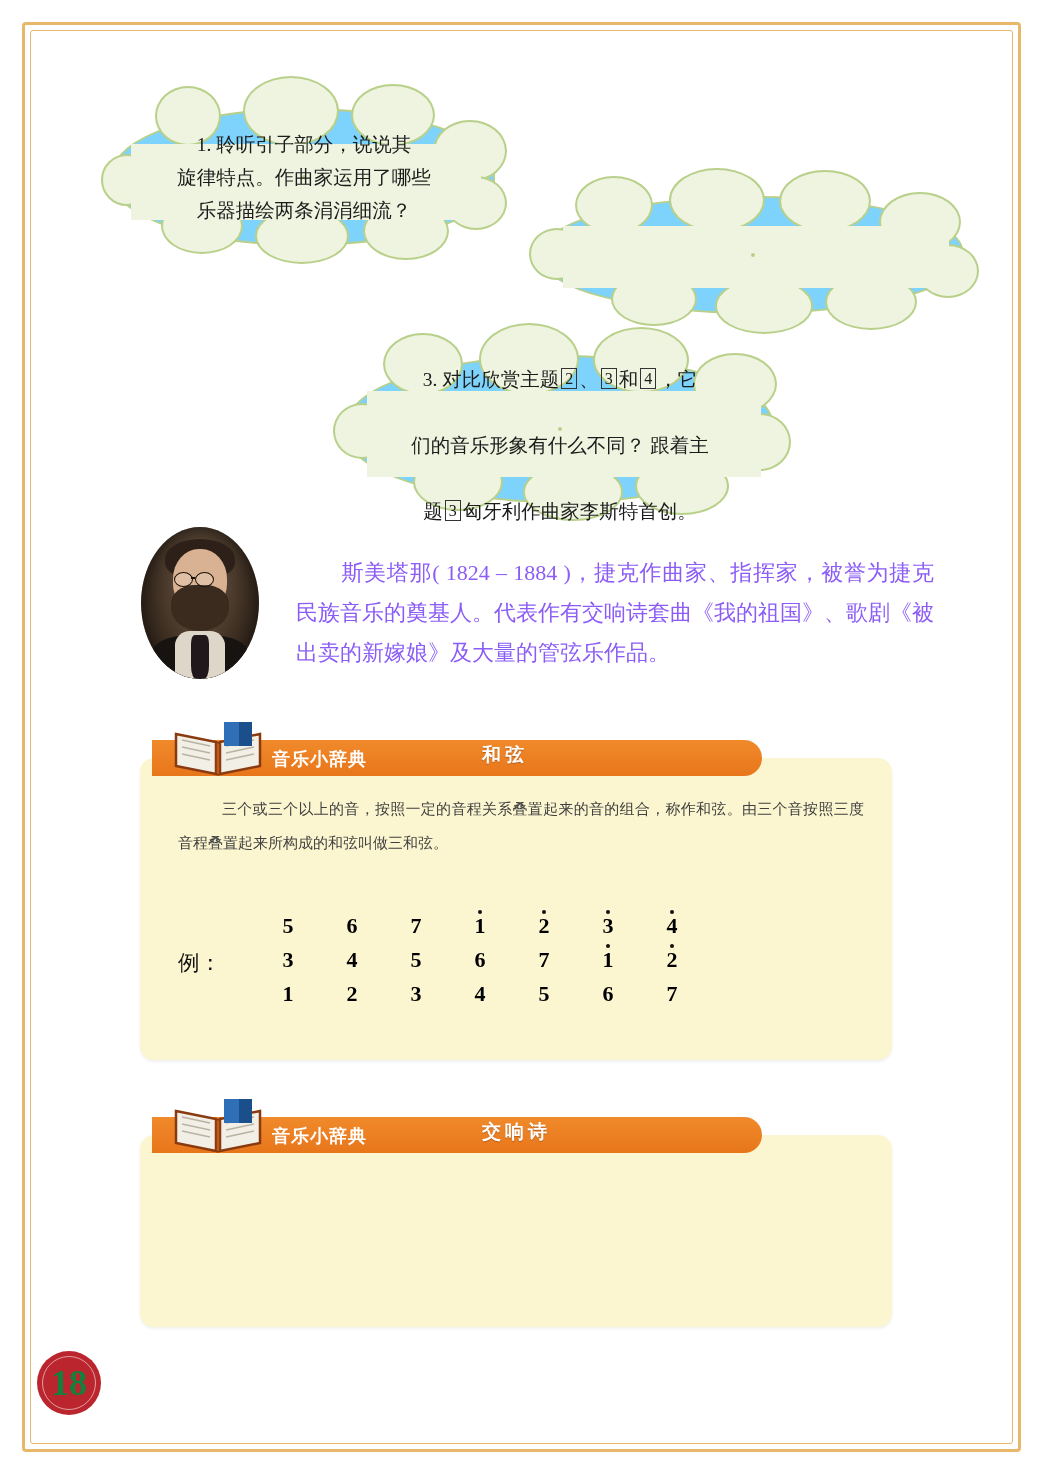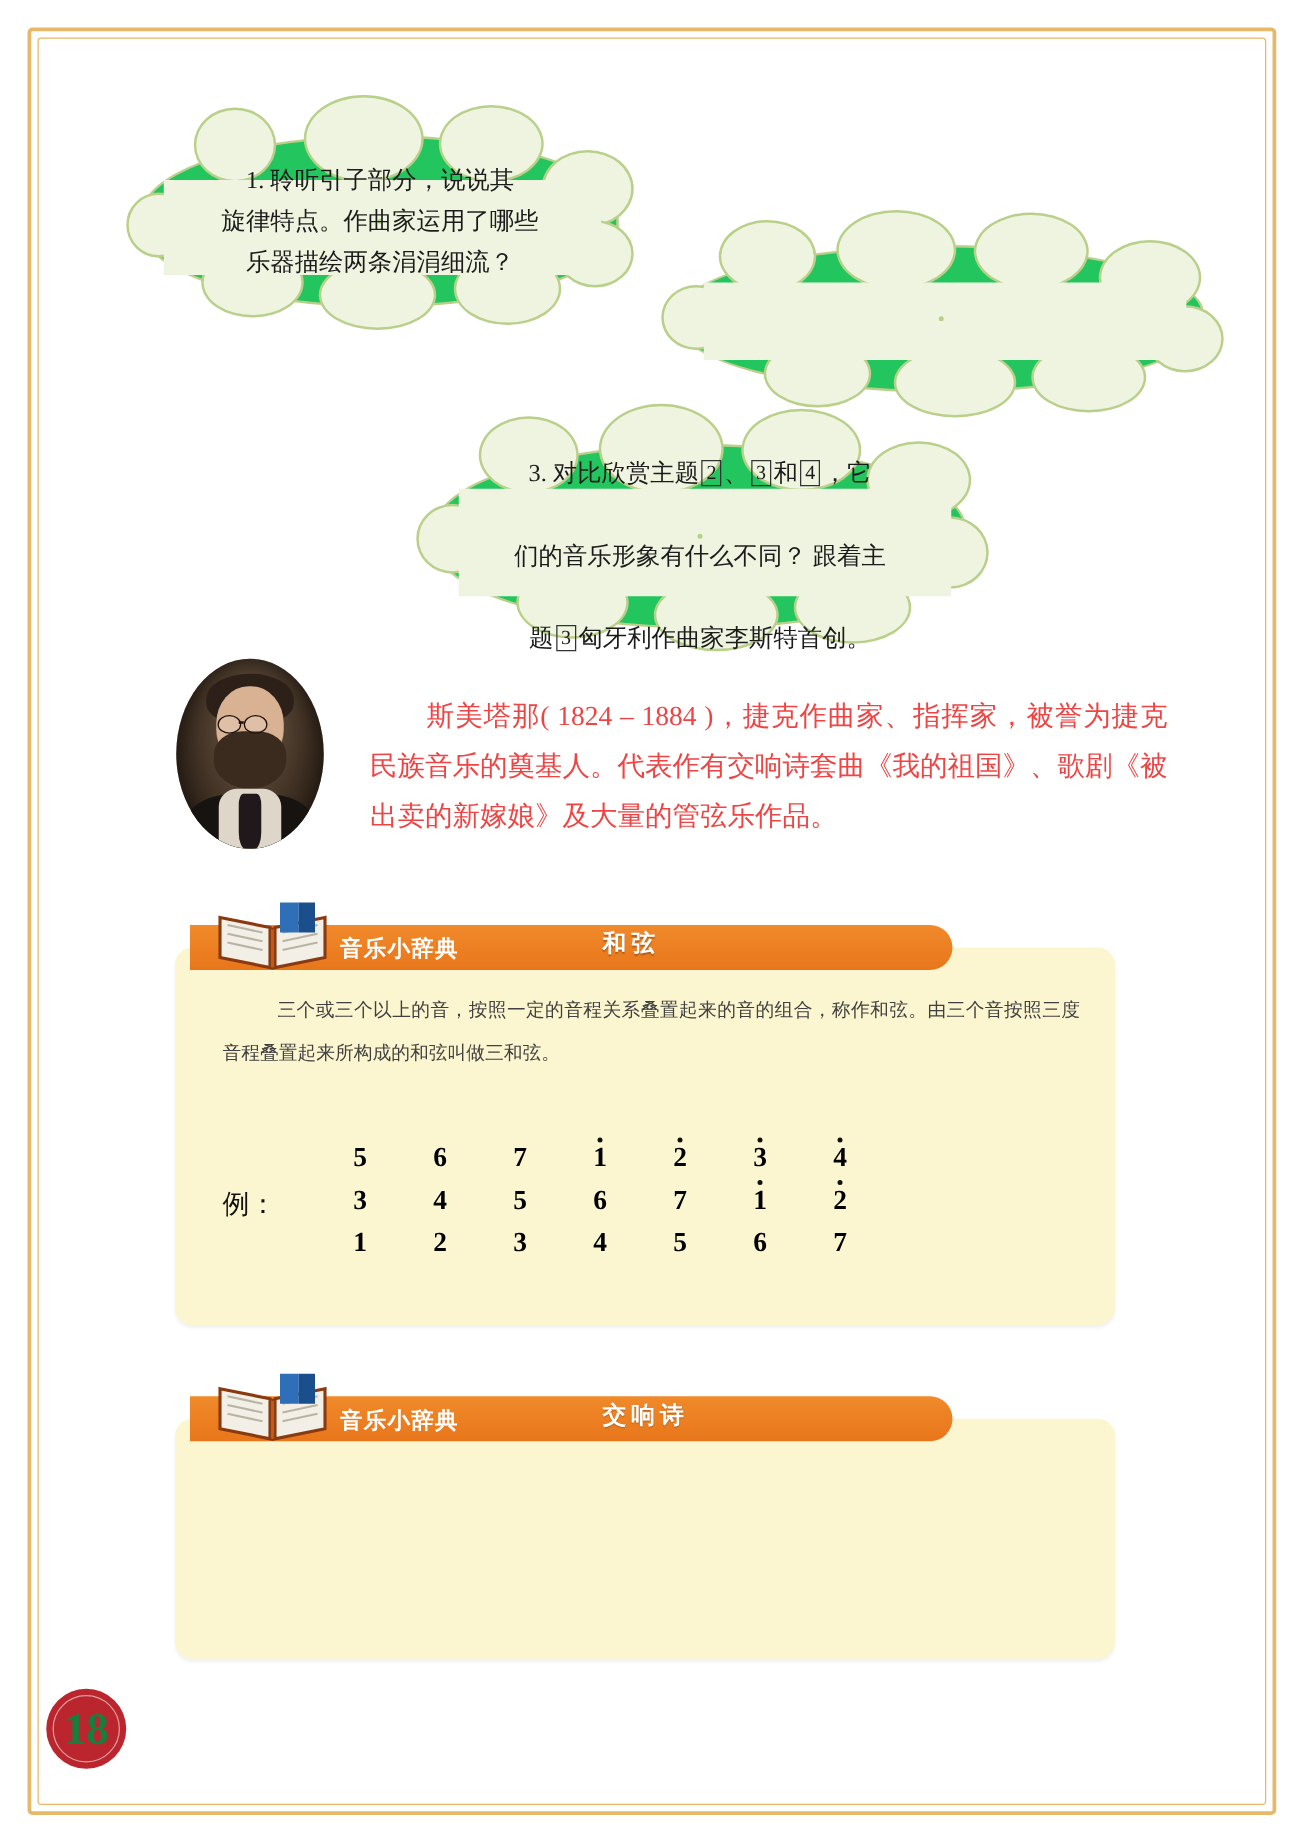--- a/index.html
+++ b/index.html
@@ -34,21 +34,21 @@
     left: 30px; top: 30px;
     width: 983px; height: 1414px;
     border: 1px solid #e8b86a;
     border-radius: 3px;
     box-sizing: border-box;
   }
 
   
   .cloud {
     position: absolute;
-    background: #22c55e;
+    background: #7dd3fc;
     border: 2px solid #b9d08a;
     border-radius: 50% / 46%;
     box-sizing: border-box;
     color: #1b1b1b;
     font-size: 19.5px;
     line-height: 33px;
     text-align: center;
     display: flex;
     align-items: center;
     justify-content: center;
@@ -161,21 +161,21 @@
     background: #20181a;
     border-radius: 20% 20% 30% 30%;
   }
 
   .composer-text {
     position: absolute;
     left: 296px; top: 553px;
     width: 638px;
     font-size: 22px;
     line-height: 40px;
-    color: #ef4444;
+    color: #8b5cf6;
     text-align: justify;
     text-indent: 0;
   }
 
   
   .dict {
     position: absolute;
     left: 140px;
     width: 752px;
     background: #fcf6d0;

